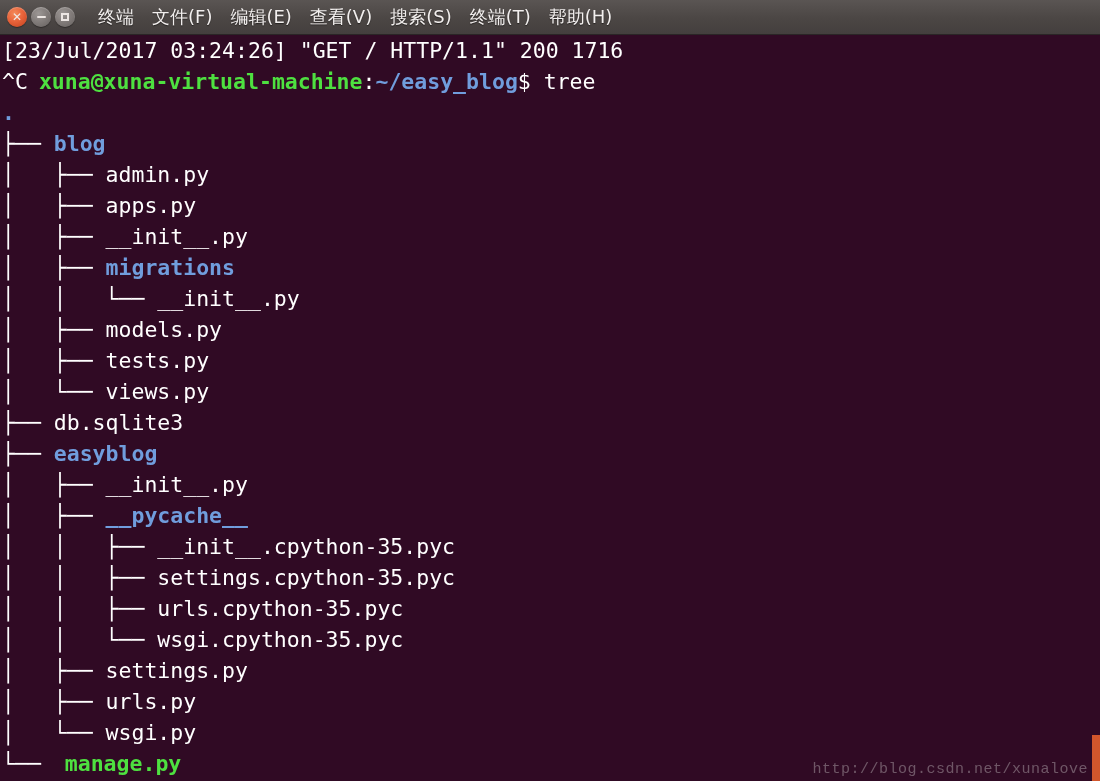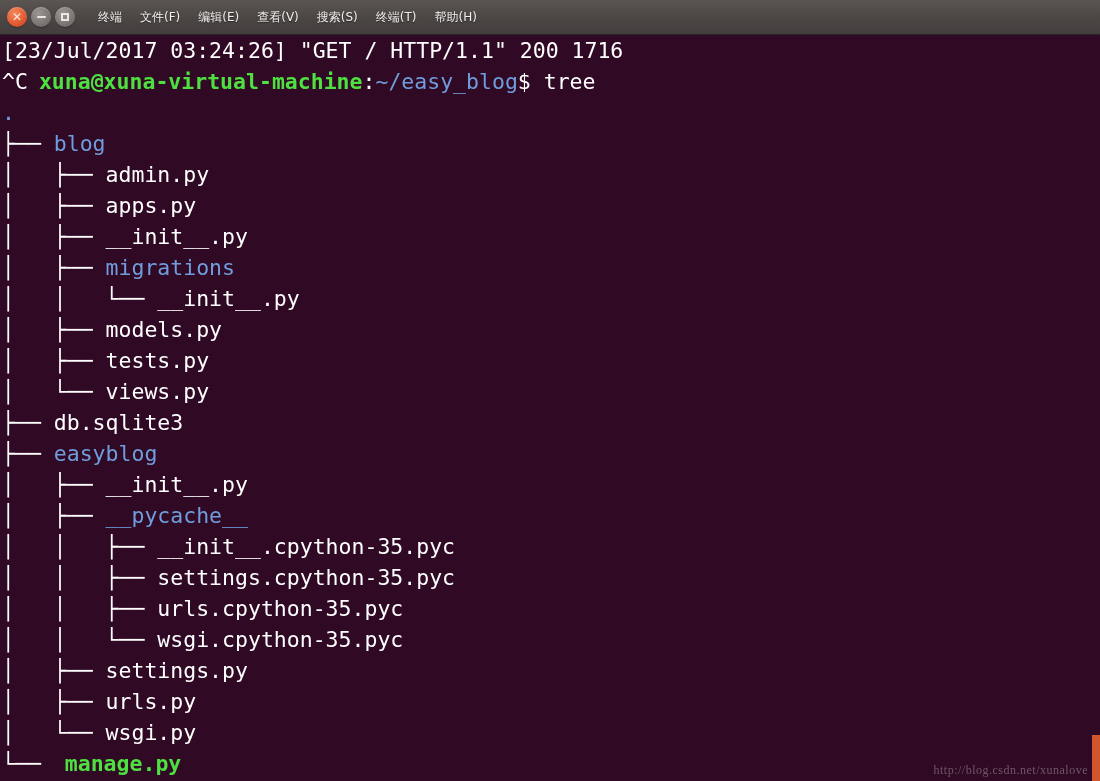--- a/index.html
+++ b/index.html
@@ -82,21 +82,21 @@
   }
 
   #menubar {
     display: flex;
     align-items: center;
     margin-left: 22px;
     gap: 16px;
   }
   .menu-item {
     color: #f2efee;
-    font-size: 12px;
+    font-size: 18px;
     line-height: 1;
     white-space: nowrap;
     text-shadow: 0 1px 1px rgba(0,0,0,0.5);
     padding: 2px 1px;
     text-align: center;
   }
 
   
   #terminal {
     position: absolute;
@@ -115,31 +115,31 @@
     font-size: 21.5px;
     line-height: 31px;
     white-space: pre;
     color: #ffffff;
     letter-spacing: 0px;
   }
   #termtext .line { height: 31px; }
 
   .c-white  { color: #ffffff; }
   .c-green  { color: #4ee040; font-weight: bold; margin-left: 11px; }
-  .c-blue   { color: #709ddd; font-weight: normal; }
+  .c-blue   { color: #709ddd; font-weight: bold; }
   .c-tree   { color: #ffffff; }
 
   
   #watermark {
     position: absolute;
     right: 12px;
     bottom: 3px;
     color: #7a6472;
-    font-family: Liberation Serif, serif;
-    font-size: 12px;
+    font-family: Liberation Mono, monospace;
+    font-size: 15px;
     letter-spacing: 0.5px;
     white-space: nowrap;
     opacity: 0.85;
   }
 
   
   #scrollbar-track {
     position: absolute;
     top: 35px;
     right: 0;

